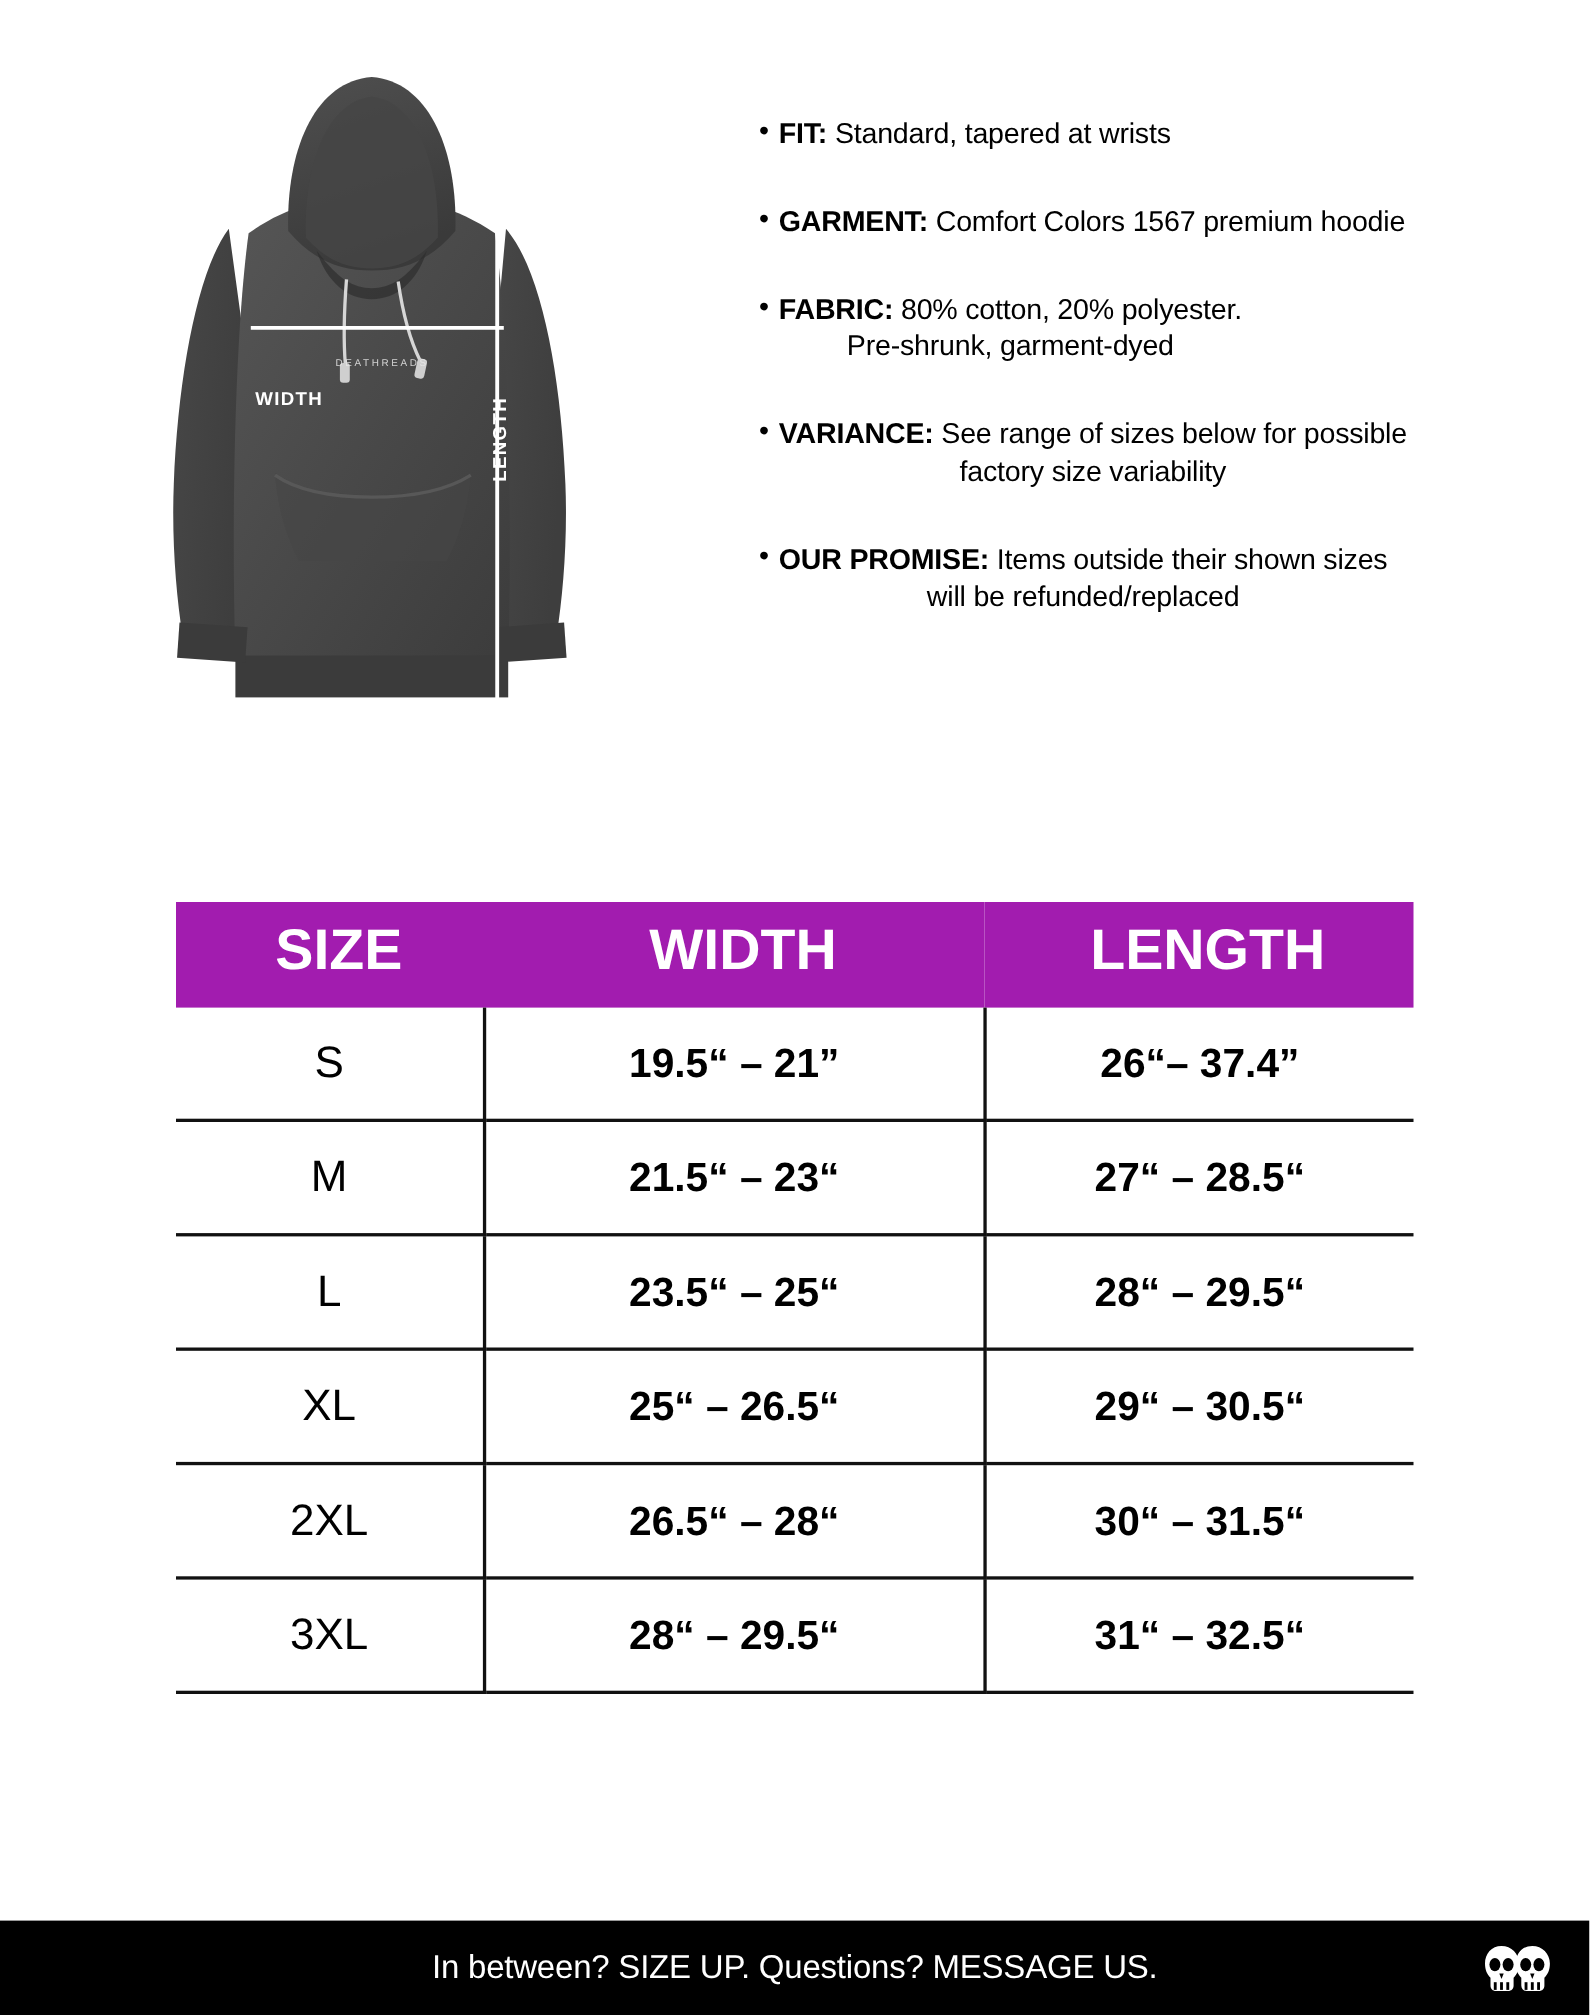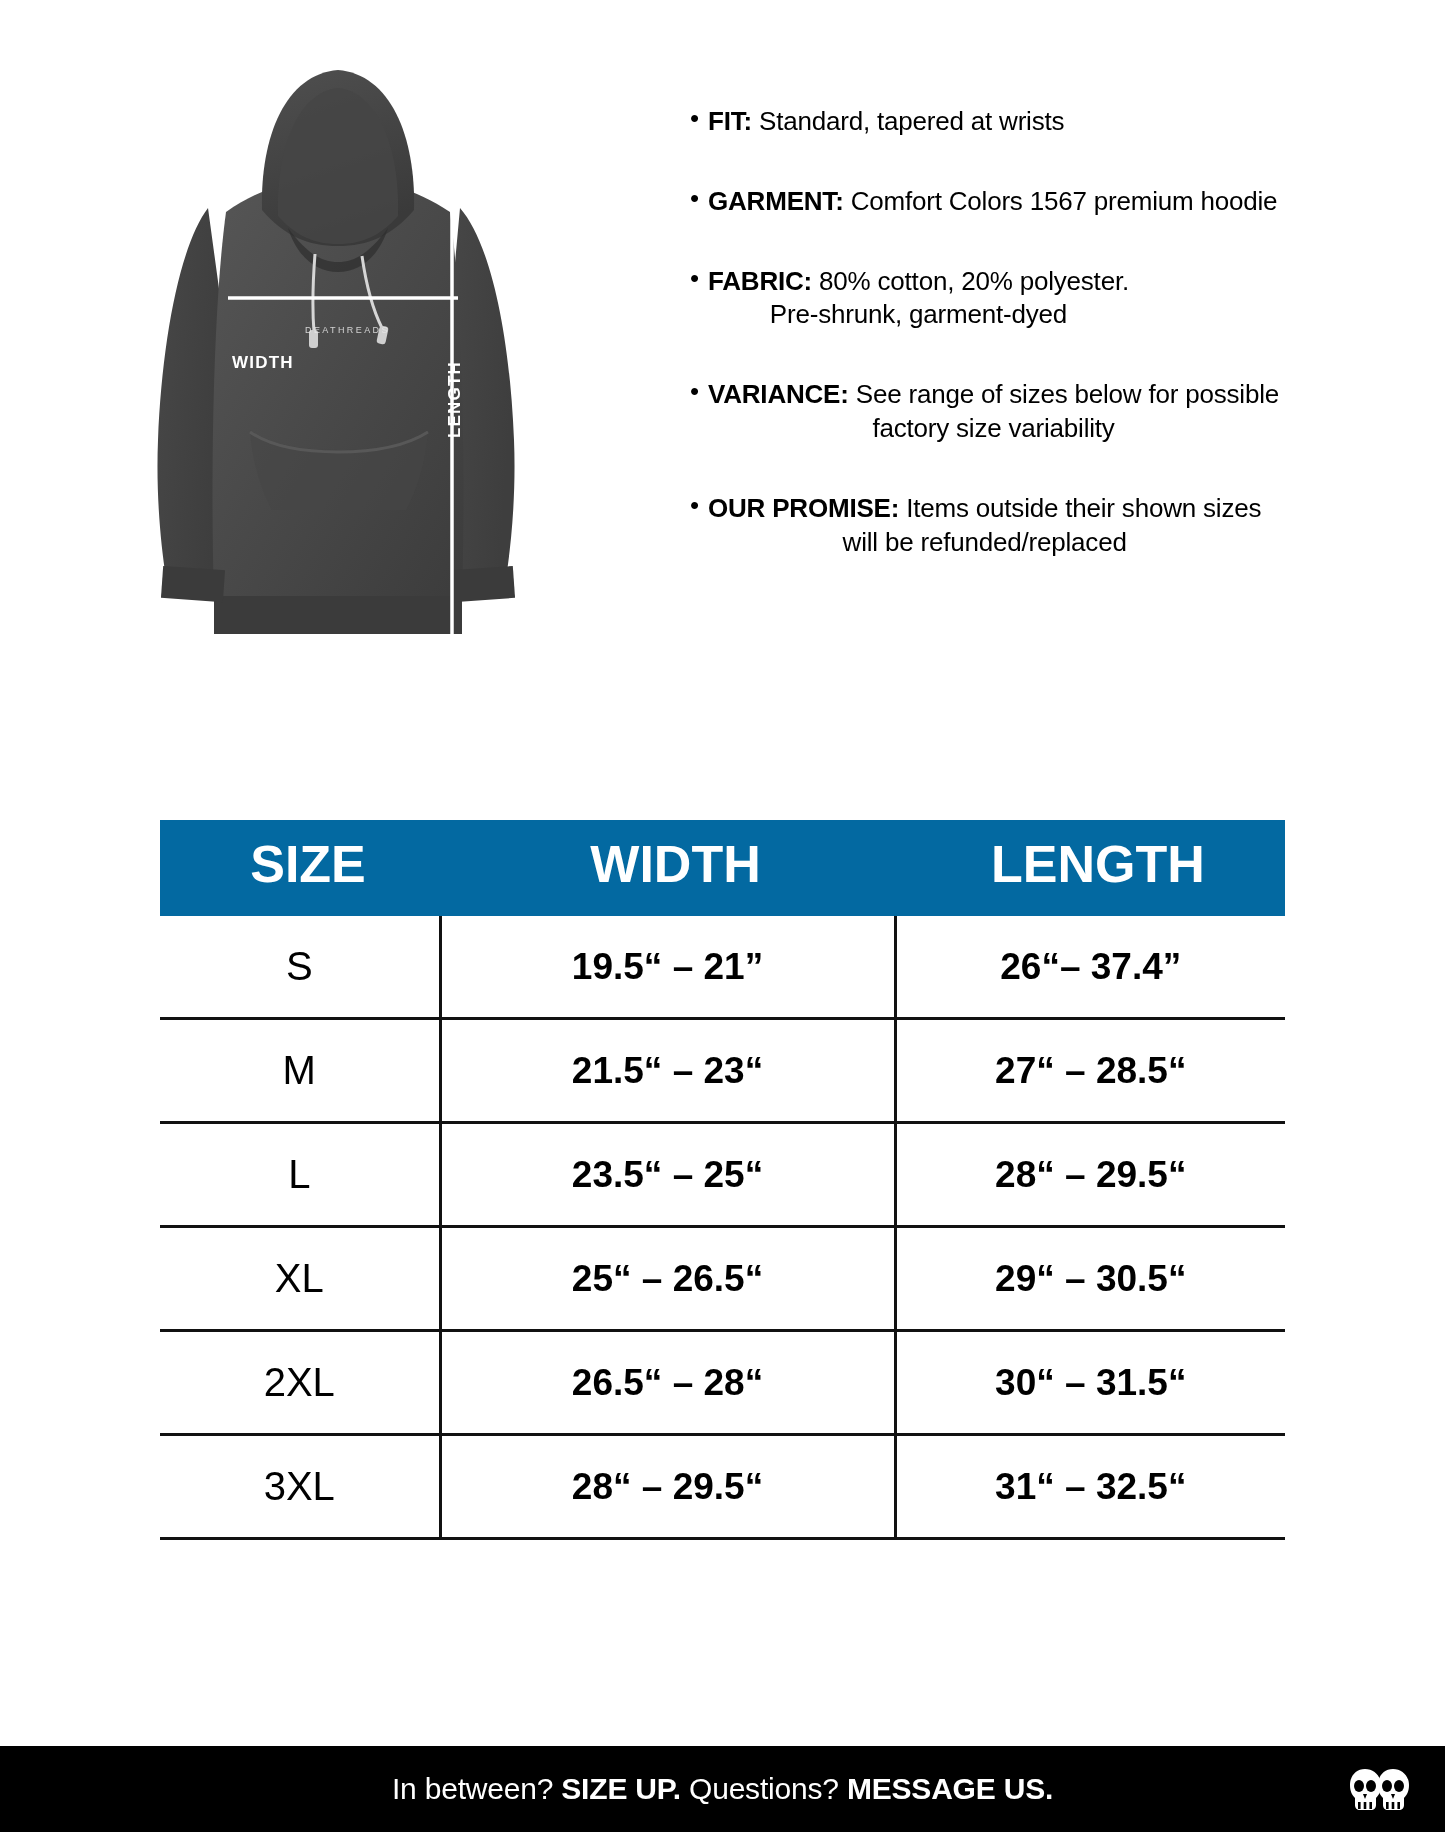--- a/index.html
+++ b/index.html
@@ -102,21 +102,21 @@
     left: 160px;
     top: 820px;
     width: 1125px;
   }
   table.size-table {
     width: 100%;
     border-collapse: collapse;
     table-layout: fixed;
   }
   table.size-table thead th {
-    background: #0369a1;
+    background: #a21caf;
     color: #ffffff;
     font-family: "Liberation Sans", sans-serif;
     font-weight: 700;
     font-size: 52px;
     letter-spacing: 0px;
     padding: 14px 0 22px 16px;
     text-align: center;
     border: none;
   }
   table.size-table thead th.c-size { width: 280px; }
@@ -150,21 +150,21 @@
     display: flex;
     align-items: center;
     justify-content: center;
   }
   .footer-text {
     color: #ffffff;
     font-size: 30px;
     font-family: "Liberation Sans", sans-serif;
     letter-spacing: -0.2px;
   }
-  .footer-text .strong { font-weight: 700; }
+  .footer-text .strong { font-weight: 400; }
   .footer-logo {
     position: absolute;
     right: 34px;
     top: 50%;
     transform: translateY(-50%);
     width: 64px;
     height: 52px;
   }
 </style>
 </head>

